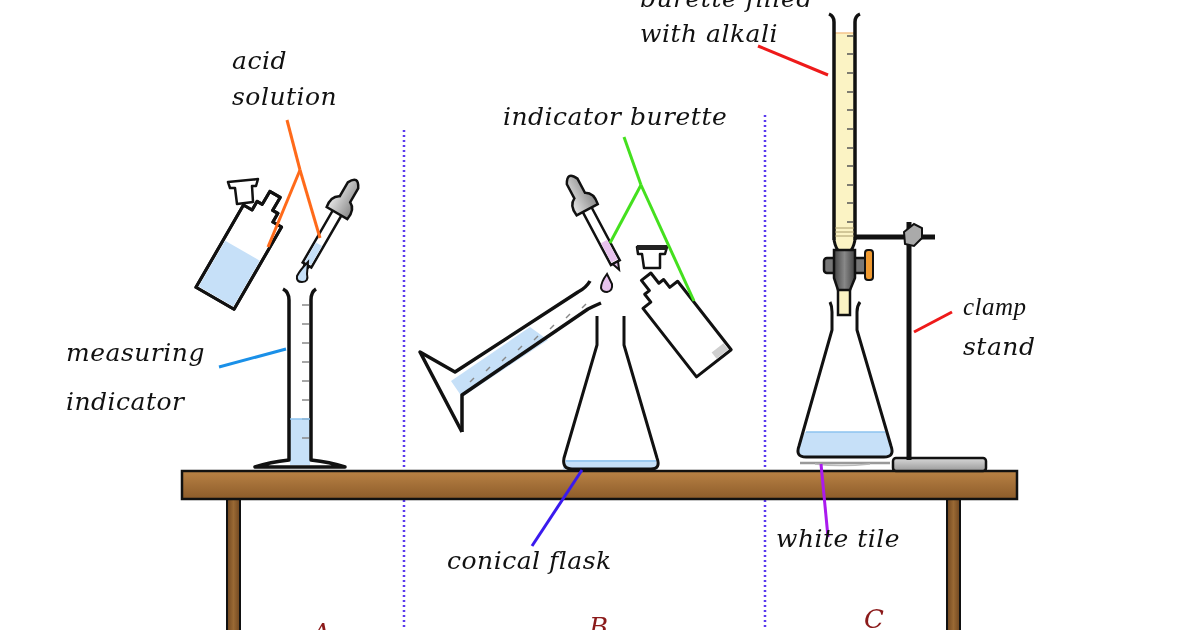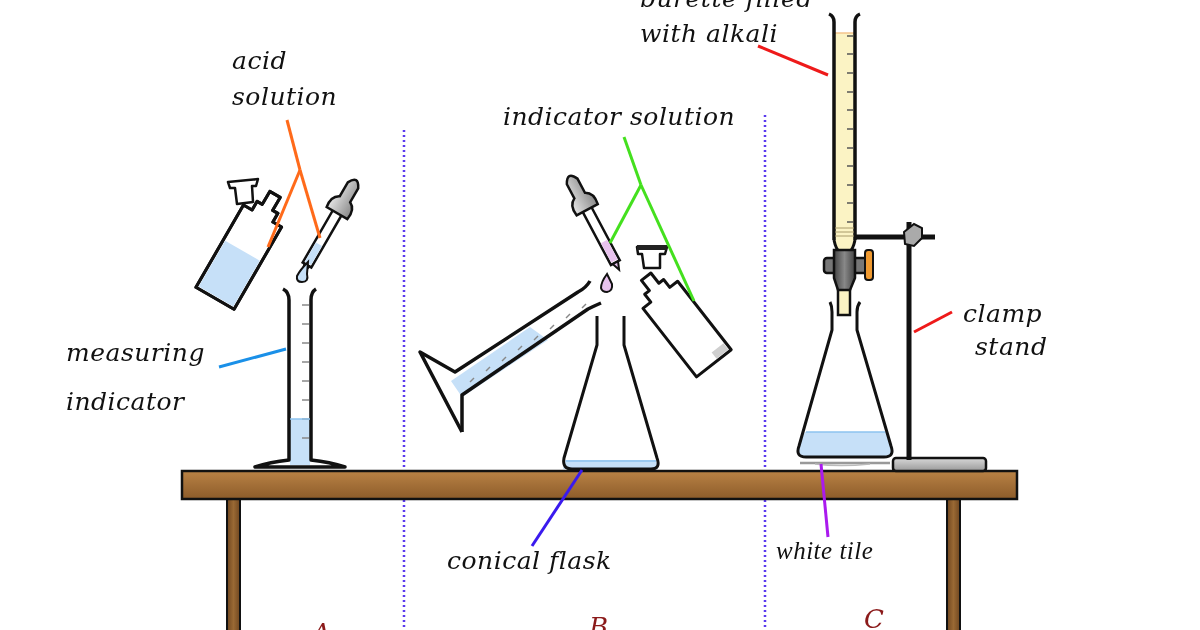--- a/index.html
+++ b/index.html
@@ -217,25 +217,25 @@
 
 <div class="label" style="left:640px; top:-16px;">burette filled</div>
 <div class="label" style="left:640px; top:19px;">with alkali</div>
 
 <div class="label" style="left:232px; top:46px;">acid</div>
 <div class="label" style="left:232px; top:82px;">solution</div>
 
 <div class="label" style="left:66px; top:338px;">measuring</div>
 <div class="label" style="left:66px; top:387px;">indicator</div>
 
-<div class="label" style="left:503px; top:102px;">indicator solution</div>
-
-<div class="label" style="left:963px; top:299px;">clamp</div>
-<div class="label" style="left:963px; top:332px;margin-left:12px;">stand</div>
+<div class="label" style="left:503px; top:102px;">indicator burette</div>
+
+<div class="label" style="left:963px; top:292px;font-family:Liberation Serif, serif;">clamp</div>
+<div class="label" style="left:963px; top:332px;">stand</div>
 
 <div class="label" style="left:447px; top:546px;">conical flask</div>
-<div class="label" style="left:776px; top:536px;font-family:Liberation Serif, serif;">white tile</div>
+<div class="label" style="left:776px; top:524px;">white tile</div>
 
 <div class="section-letter" style="left:312px; top:618px;">A</div>
 <div class="section-letter" style="left:589px; top:612px;">B</div>
 <div class="section-letter" style="left:864px; top:604px;">C</div>
 
 </div>
 
 </body></html>

